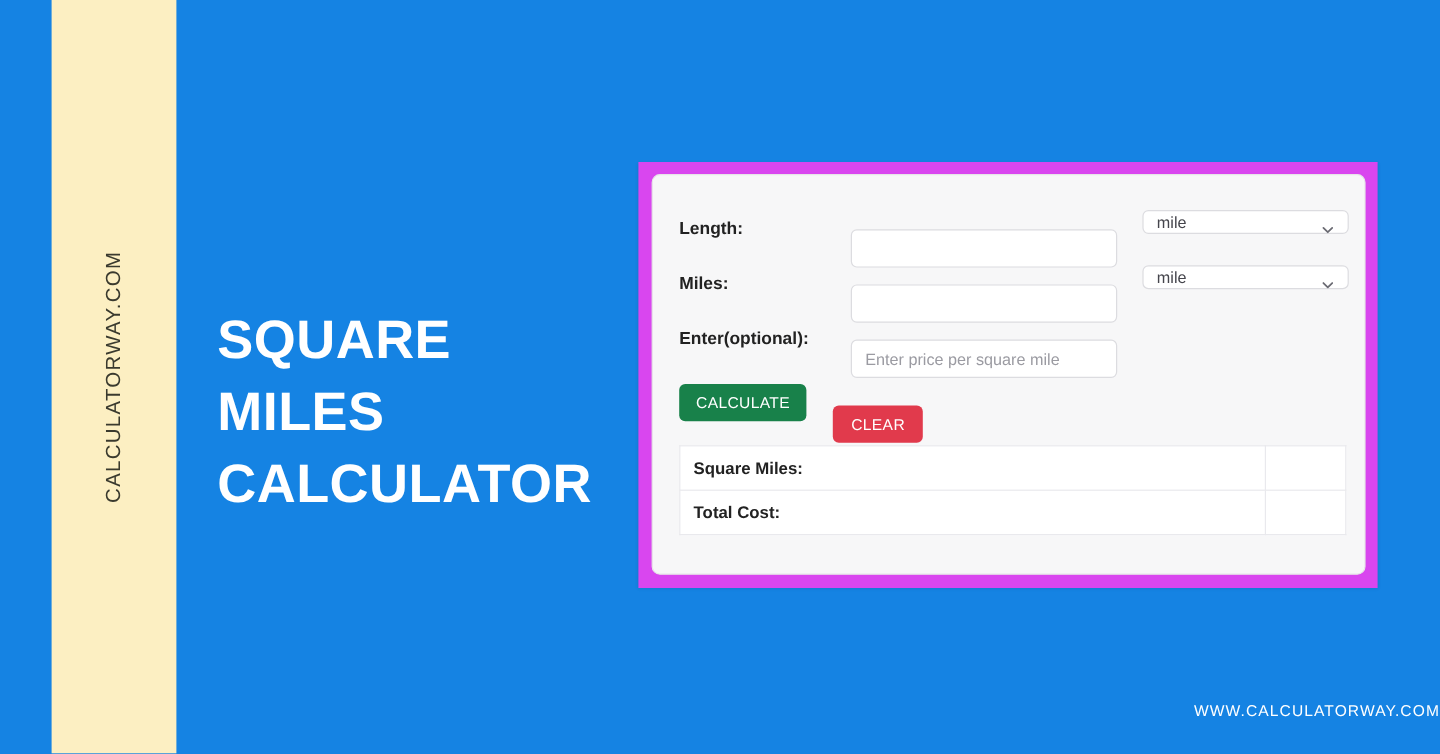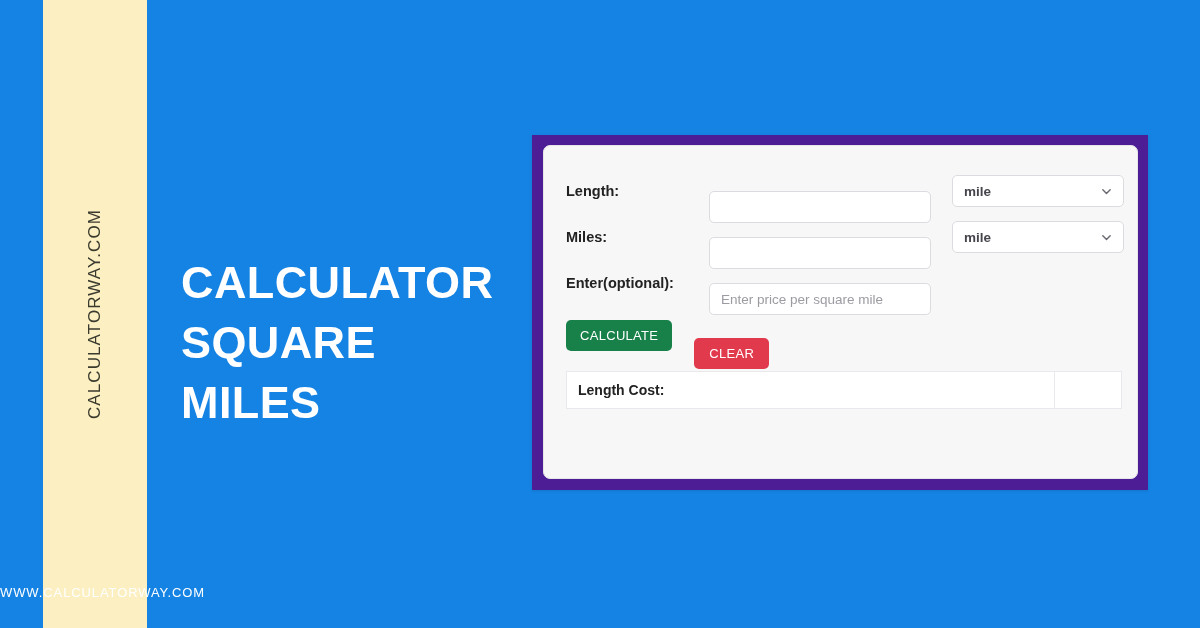--- a/index.html
+++ b/index.html
@@ -58,21 +58,21 @@
     letter-spacing: 0.4px;
   }
 
   
   .card {
     position: absolute;
     left: 532px;
     top: 135px;
     width: 616px;
     height: 355px;
-    background: #4c1d95;
+    background: #d946ef;
     box-shadow: 0 1px 3px rgba(0,0,0,0.10);
   }
   .card-inner {
     position: absolute;
     left: 11px;
     top: 10px;
     right: 10px;
     bottom: 11px;
     background: #f7f7f8;
     border: 1px solid #e6e6e8;
@@ -119,31 +119,30 @@
 
   .select-wrap {
     position: relative;
     width: 172px;
     height: 32px;
     margin-left: 21px;
     flex: none;
   }
   .select-box {
     width: 172px;
-    height: 32px;
+    height: 20px;
     box-sizing: border-box;
     border: 1px solid #dcdce0;
     border-radius: 5px;
     background: #ffffff;
     display: flex;
     align-items: center;
     padding: 0 11px;
     font-size: 13.5px;
     color: #45454c;
-    font-weight: bold;
   }
   .chevron-down {
     position: absolute;
     right: 12px;
     top: 11px;
     width: 11px;
     height: 11px;
     pointer-events: none;
   }
   .chevron-down svg { display: block; }
@@ -195,40 +194,40 @@
     font-weight: normal;
     padding: 0;
   }
 
   
   .footer {
     position: absolute;
     left: 0;
     top: 585px;
     width: 1200px;
-    text-align: left;
+    text-align: right;
     color: #ffffff;
     font-size: 13px;
     letter-spacing: 0.9px;
   }
 </style>
 </head>
 <body>
 
 <div id="page">
 
   <div class="yellow-band"></div>
 
   <div class="brand-vertical">
     <span>CALCULATORWAY.COM</span>
   </div>
 
   <div class="hero-title">
+    <div>SQUARE MILES</div>
     <div>CALCULATOR</div>
-    <div>SQUARE MILES</div>
   </div>
 
   <div class="card">
     <div class="card-inner">
 
       <div class="form-row row-1">
         <div class="field-label">Length:</div>
         <input class="text-input" type="text" placeholder="" value="" style="">
         <div class="select-wrap">
           <div class="select-box">mile</div>
@@ -259,21 +258,25 @@
       </div>
 
       <div class="button-row">
         <button class="btn btn-calculate">CALCULATE</button>
         <button class="btn btn-clear">CLEAR</button>
       </div>
 
       <table class="results-table">
         <tbody>
           <tr>
-            <td>Length Cost:</td>
+            <td>Square Miles:</td>
+            <td class="value-cell"></td>
+          </tr>
+          <tr>
+            <td>Total Cost:</td>
             <td class="value-cell"></td>
           </tr>
         </tbody>
       </table>
 
     </div>
   </div>
 
   <div class="footer">WWW.CALCULATORWAY.COM</div>
 

